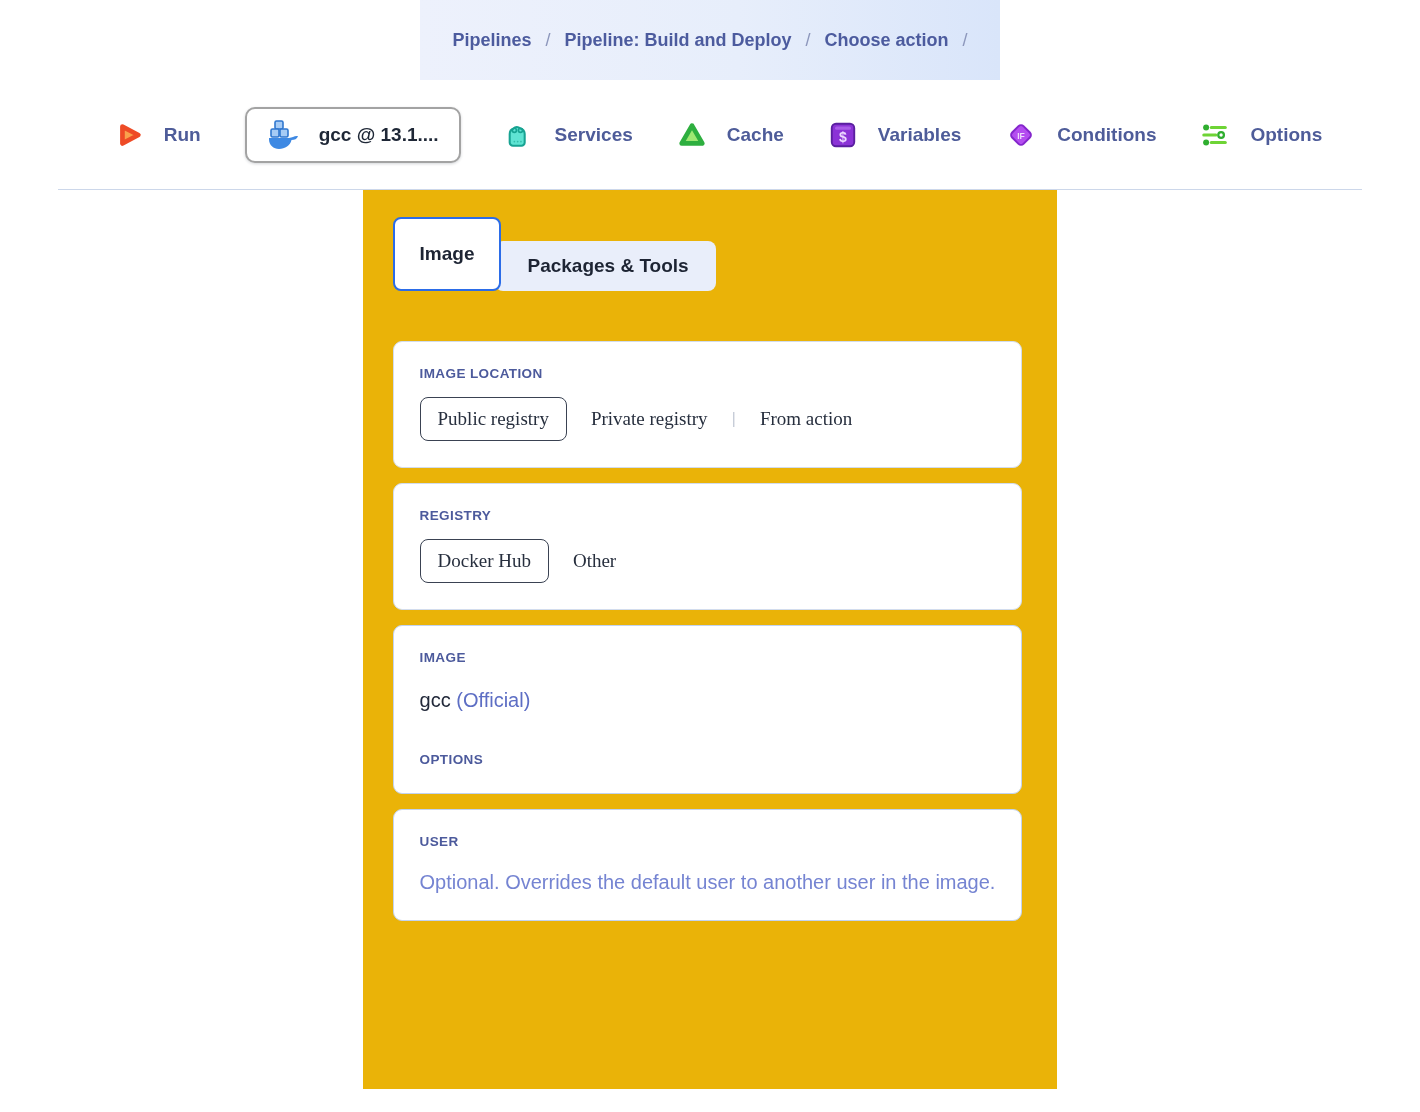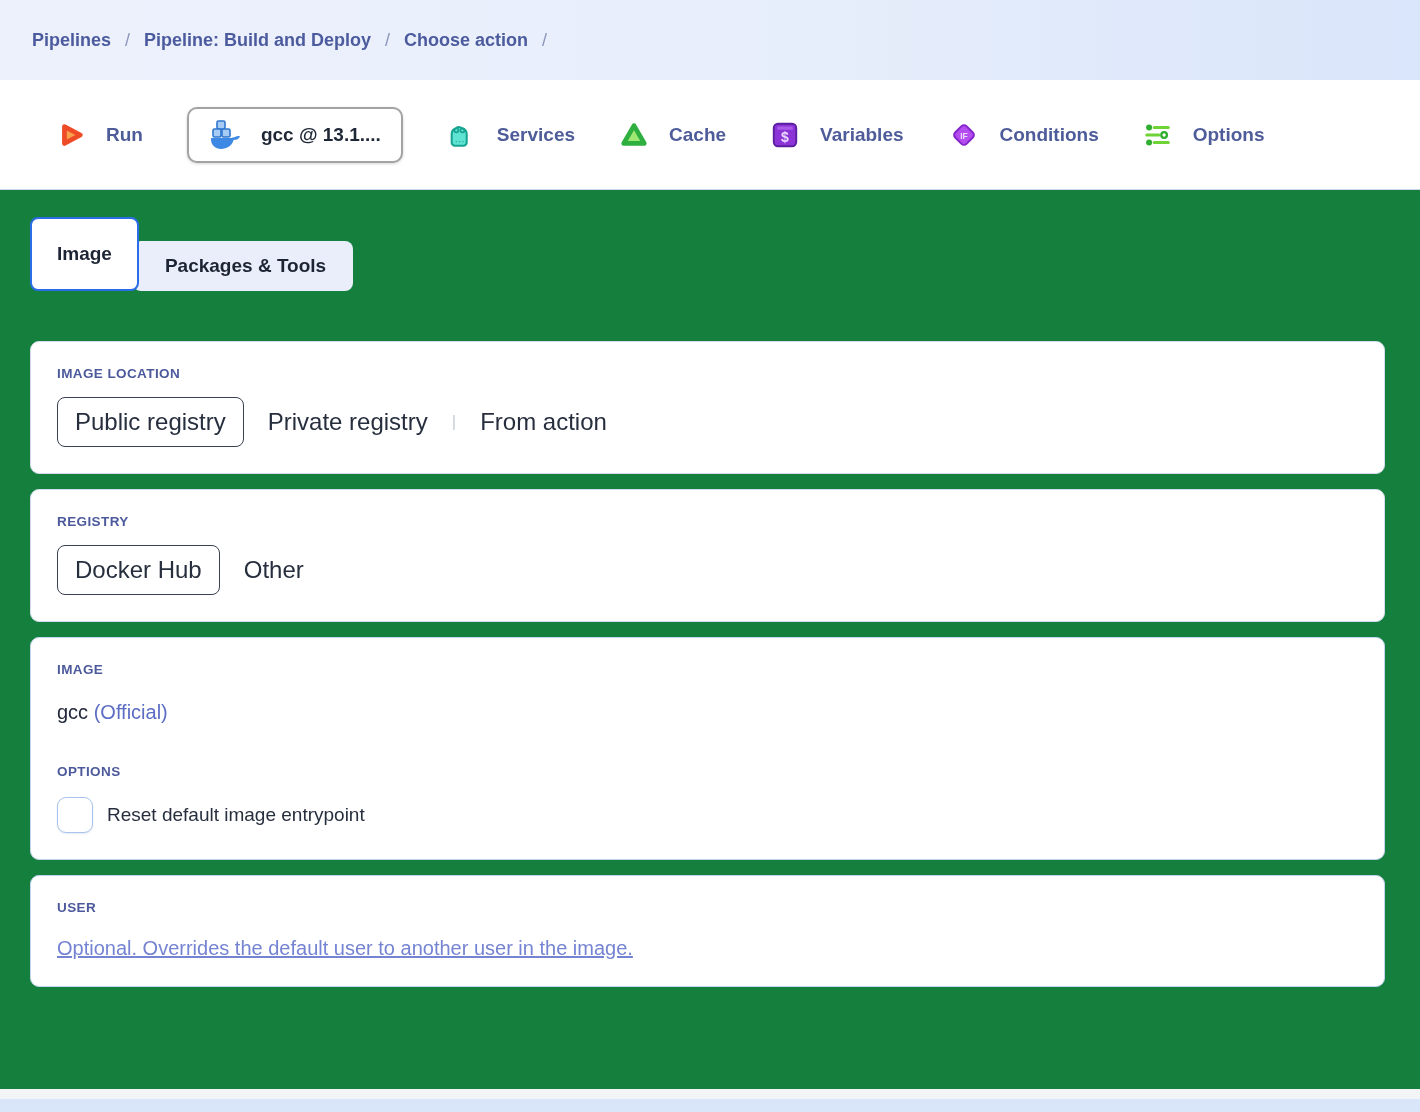--- a/index.html
+++ b/index.html
@@ -2,21 +2,21 @@
 <html><head>
 <meta charset="utf-8">
 <style>
   * { margin: 0; padding: 0; box-sizing: border-box; }
   html, body { width: 1420px; height: 1112px; overflow: hidden; }
   body {
     font-family: "Liberation Sans", "DejaVu Sans", sans-serif;
     background: #ffffff;
     color: #262e3d;
   }
-  .page { width: 1420px; height: 1112px; display: flex; flex-direction: column; }
+  .page { width: 1420px; height: 1112px; display: flex; flex-direction: column; align-items: center; }
 
   
   .topbar {
     height: 80px; flex: 0 0 80px;
     background: linear-gradient(90deg, #edf1fc 0%, #e7eefb 55%, #d9e5fa 100%);
     display: flex; align-items: center;
     padding: 0 32px;
   }
   .breadcrumb { display: flex; align-items: center; gap: 14px; font-size: 18px; font-weight: 700; }
   .crumb.link { color: #4c5b9e; text-decoration: none; cursor: pointer; }
@@ -41,21 +41,21 @@
     border: 2px solid #a3a3a3; border-radius: 10px;
     background: #ffffff; padding: 10px 20px;
     box-shadow: 0 1px 3px rgba(18,28,45,0.18);
   }
   .tool-item.active-box .tool-label { color: #1e2736; }
   .icon { display: inline-flex; line-height: 0; }
 
   
   .content {
     flex: 1 1 auto;
-    background: #15803d;
+    background: #eab308;
     padding: 27px 35px 0 30px;
   }
 
   .view-tabs { display: flex; align-items: stretch; }
   .vtab {
     font-family: inherit; font-size: 19px; font-weight: 700; color: #1d2433;
     border: none; cursor: pointer; border-radius: 8px;
     padding: 14px 27px; background: #e9eefa; position: relative;
   }
   .vtab.packages { margin-left: -6px; padding-left: 32px; z-index: 1; margin-top: 24px; }
@@ -74,21 +74,21 @@
   .card.first { margin-top: 50px; }
   .card.blue-border { border-color: #c2d3f0; }
 
   .card-label {
     font-size: 13.5px; font-weight: 700; letter-spacing: 0.4px;
     color: #4c5a9c; text-transform: uppercase;
   }
 
   .opt-row { display: flex; align-items: center; gap: 24px; margin-top: 16px; }
   .opt {
-    font-family: Liberation Sans, sans-serif; font-size: 24px; color: #272f3e;
+    font-family: Liberation Serif, serif; font-size: 19px; color: #272f3e;
     background: transparent; border: none; padding: 10px 0; cursor: pointer;
   }
   .opt.selected {
     border: 1.5px solid #3a4252; border-radius: 8px;
     padding: 10px 17px; background: #ffffff;
   }
   .opt-sep { color: #c7cdd8; font-size: 17px; }
 
   .two-col { display: grid; grid-template-columns: 1fr 437px; }
   .value-row { margin-top: 24px; font-size: 20px; color: #22293a; }
@@ -98,21 +98,21 @@
 
   .options-label { margin-top: 40px; }
   .check-row { display: flex; align-items: center; gap: 14px; margin-top: 18px; cursor: pointer; }
   .checkbox {
     width: 36px; height: 36px; flex: 0 0 36px;
     border: 1.5px solid #a9c3ee; border-radius: 9px;
     background: #ffffff; box-shadow: 0 1px 2px rgba(40,70,140,0.12);
   }
   .check-label { font-size: 19px; color: #272f3e; }
 
-  .user-placeholder { margin-top: 22px; font-size: 20px; color: #7584d2; cursor: text; text-decoration: underline; }
+  .user-placeholder { margin-top: 22px; font-size: 20px; color: #7584d2; cursor: text; }
 
   .bottom-gray { height: 10px; background: #f2f4f6; flex: 0 0 10px; }
   .bottom-blue { height: 13px; background: #d9e6f9; flex: 0 0 13px; }
 </style>
 </head>
 <body>
 
 <div class="page">
 
   <header class="topbar">
@@ -240,24 +240,20 @@
           <div class="card-label">IMAGE</div>
           <div class="value-row">
             <span class="value">gcc</span>
             <a class="badge-link">(Official)</a>
           </div>
         </div>
       </div>
 
       <div class="card-label options-label">OPTIONS</div>
 
-      <div class="check-row">
-        <span class="checkbox"></span>
-        <span class="check-label">Reset default image entrypoint</span>
-      </div>
 
     </section>
 
     <section class="card blue-border">
       <div class="card-label">USER</div>
       <div class="user-placeholder">Optional. Overrides the default user to another user in the image.</div>
     </section>
 
   </main>
 

